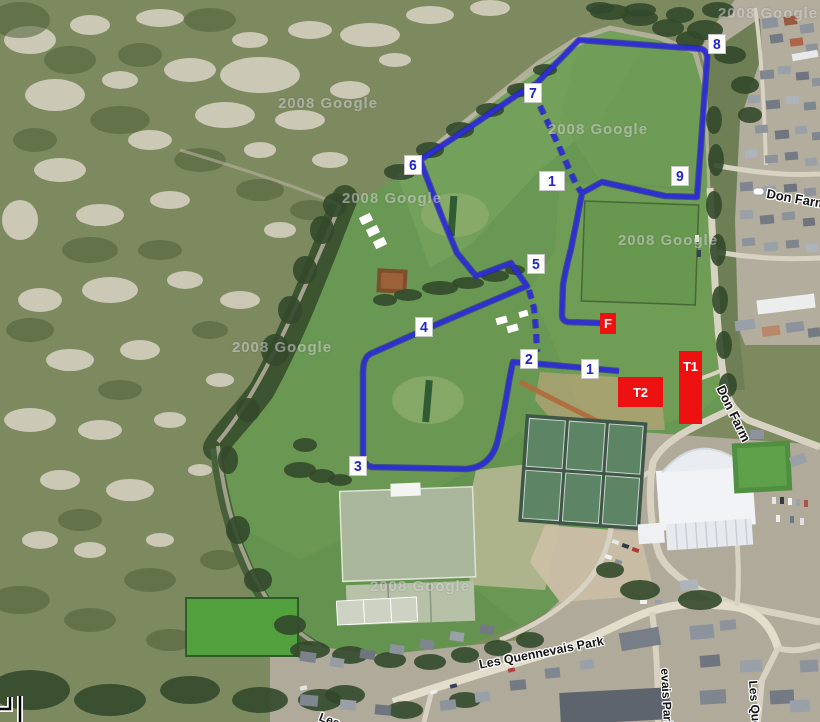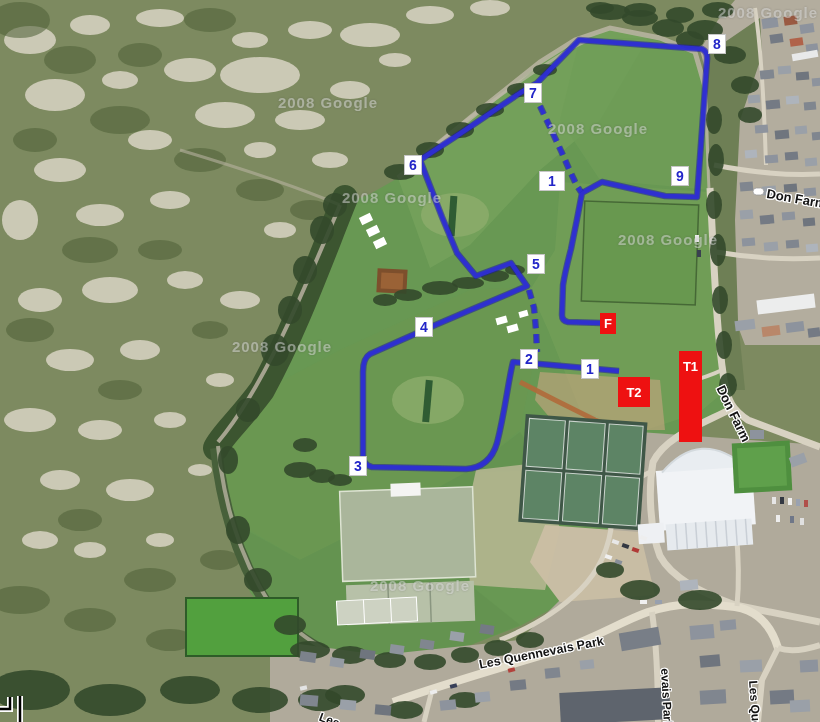--- a/index.html
+++ b/index.html
@@ -402,22 +402,22 @@
   <div class="cp" style="left:349px;top:456px">3</div>
   <div class="cp" style="left:415px;top:317px">4</div>
   <div class="cp" style="left:527px;top:254px">5</div>
   <div class="cp" style="left:404px;top:155px">6</div>
   <div class="cp" style="left:524px;top:83px">7</div>
   <div class="cp" style="left:708px;top:34px">8</div>
   <div class="cp" style="left:671px;top:166px">9</div>
   <div class="cp" style="left:539px;top:171px;min-width:26px">1</div>
 
   <div class="special" style="left:600px;top:313px;width:16px;height:21px">F</div>
-  <div class="special" style="left:618px;top:377px;width:32px;height:30px">T2</div>
-  <div class="special t1" style="left:679px;top:351px;width:23px;height:91px">T1</div>
+  <div class="special" style="left:618px;top:377px;width:45px;height:30px">T2</div>
+  <div class="special t1" style="left:679px;top:351px;width:23px;height:73px">T1</div>
 
   <div class="roadlabel" style="left:768px;top:186px;transform:rotate(10deg);font-size:13px">Don Farm</div>
   <div class="roadlabel" style="left:727px;top:383px;transform:rotate(64deg);font-size:13px">Don Farm</div>
   <div class="roadlabel" style="left:478px;top:658px;transform:rotate(-11deg);font-size:12.5px">Les Quennevais Park</div>
   <div class="roadlabel" style="left:672px;top:668px;transform:rotate(87deg)">evais Park</div>
   <div class="roadlabel" style="left:760px;top:680px;transform:rotate(86deg)">Les Que</div>
   <div class="roadlabel" style="left:322px;top:710px;transform:rotate(20deg)">Les</div>
 
   <div class="wm" style="left:328px;top:94px">2008 Google</div>
   <div class="wm" style="left:598px;top:120px">2008 Google</div>

